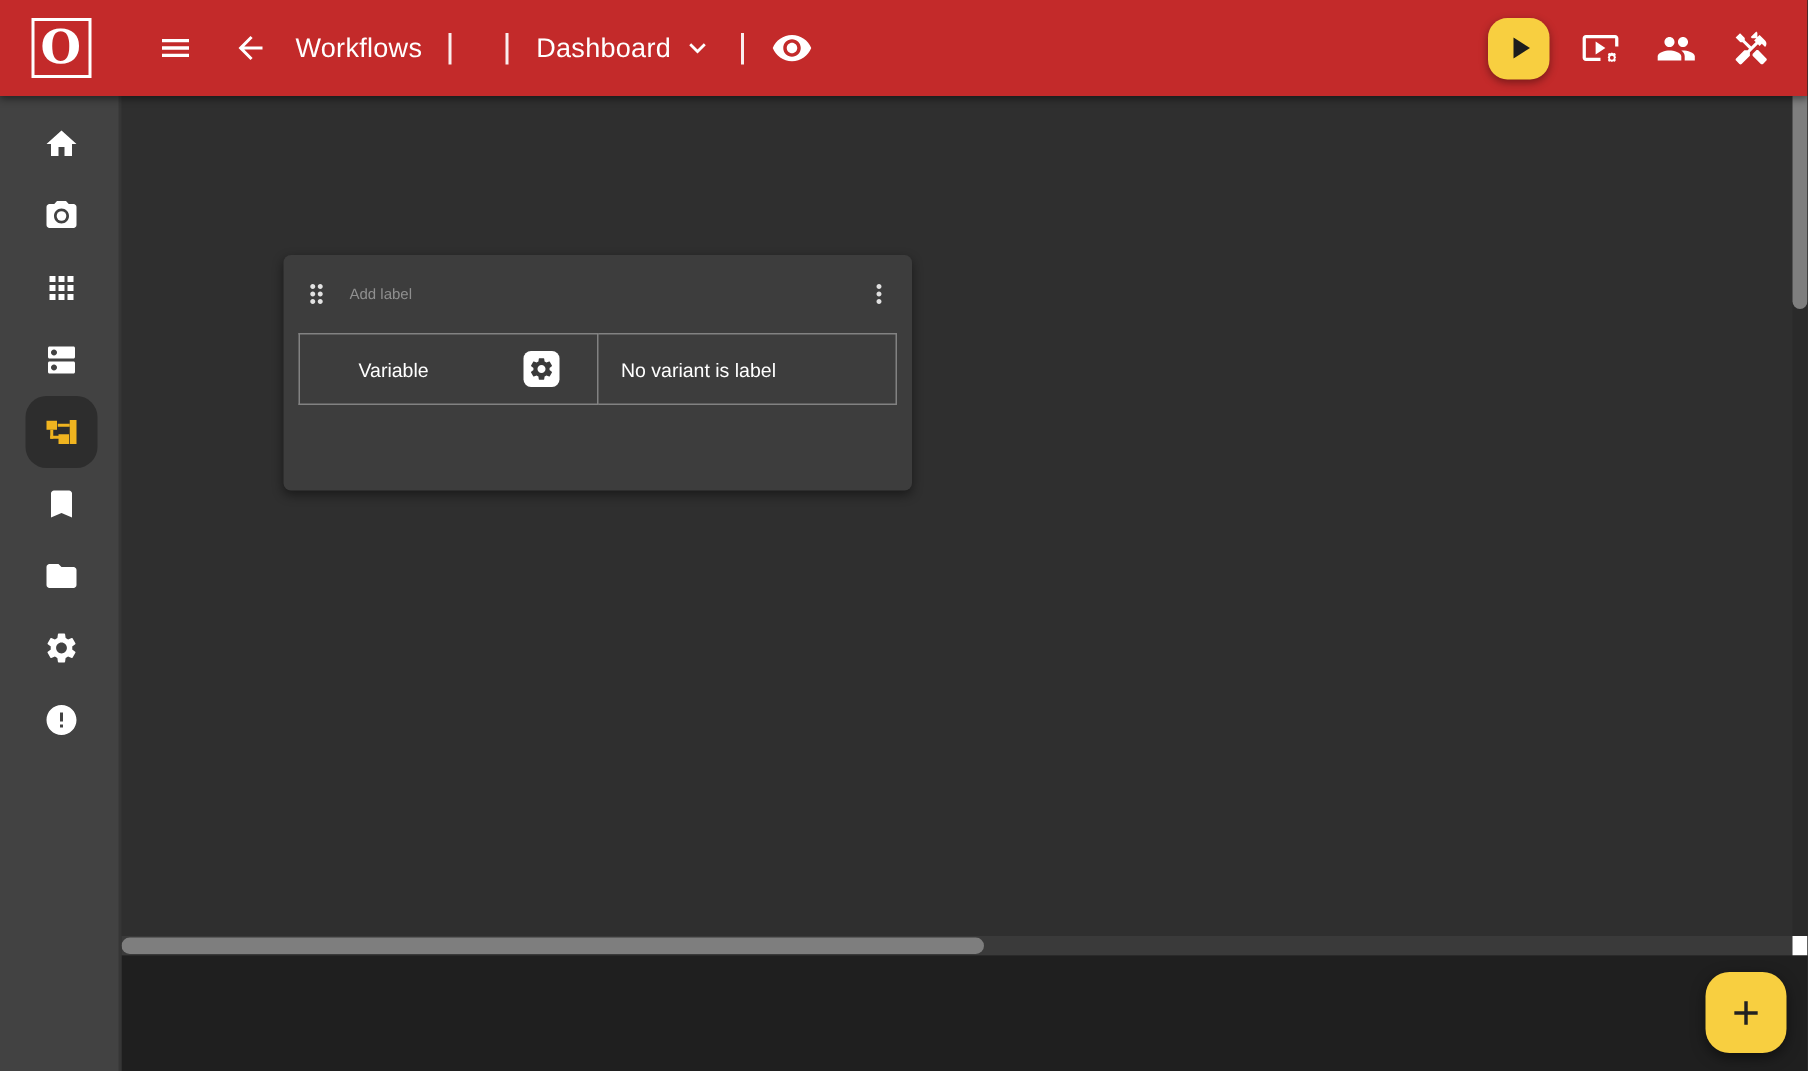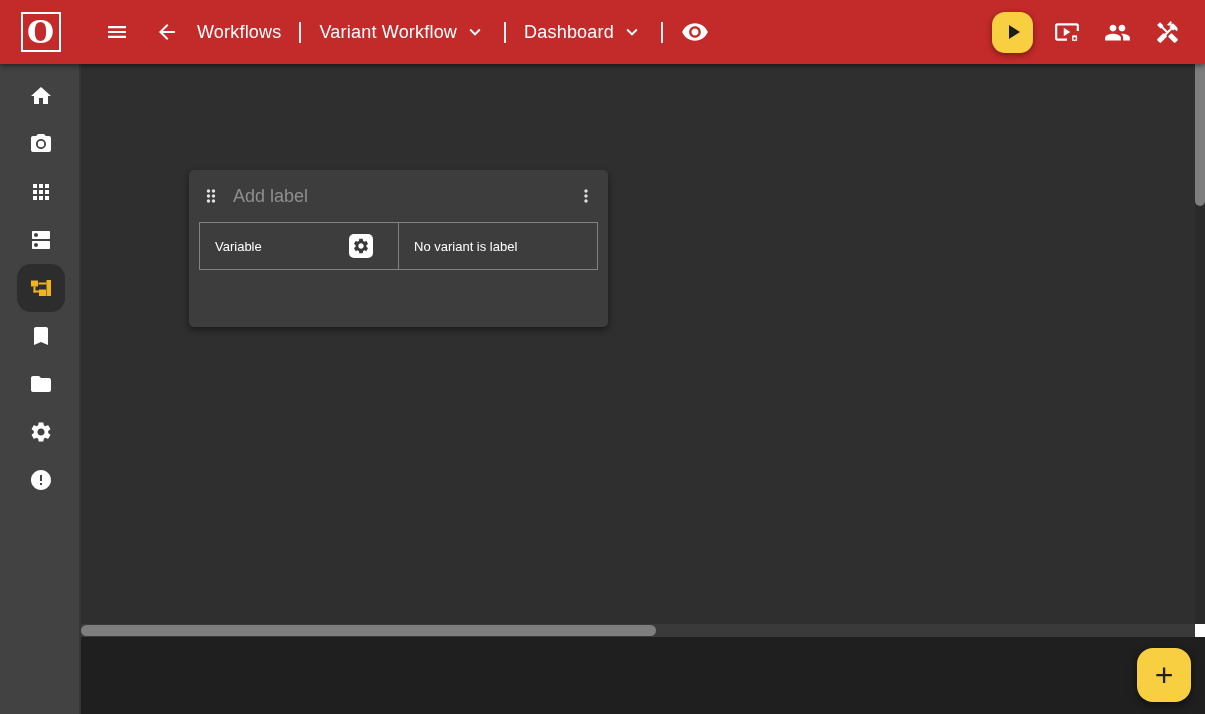--- a/index.html
+++ b/index.html
@@ -47,28 +47,28 @@
   .vbar-thumb{position:absolute; left:0; top:0; width:10px; height:142px; border-radius:0 0 5px 5px; background:var(--scroll-thumb); cursor:grab;}
   .scroll-corner{position:absolute; left:1195px; top:624px; width:10px; height:13px; background:#ffffff;}
   .footer{position:absolute; left:81px; top:637px; width:1124px; height:77px; background:var(--footer-bg);}
 
   
   .widget-card{position:absolute; left:189px; top:170px; width:419px; height:157px; background:var(--card-bg);
                border-radius:5px; box-shadow:0 3px 7px rgba(0,0,0,.45); z-index:3;}
   .card-header{height:52px; display:flex; align-items:center; padding:0 12px 0 12px; color:#e2e2e2;}
   .drag-handle{cursor:grab; display:flex; align-items:center;}
   .label-input{flex:1; margin-left:12px; background:transparent; border:none; outline:none;
-               color:#dcdcdc; font-size:18px; font-family:"Liberation Sans", sans-serif;}
+               color:#dcdcdc; font-size:10px; font-family:"Liberation Sans", sans-serif;}
   .label-input::placeholder{color:#8f8f8f; opacity:1;}
   .kebab-btn{cursor:pointer;}
   .var-table{position:absolute; left:10px; top:52px; width:399px; border-collapse:collapse; table-layout:fixed;}
   .var-table td{border:1px solid var(--table-border); color:#fff; font-size:13px; font-weight:500; padding:0 15px;}
   .var-table tr.hdr td{height:47px;}
   .var-table tr.body td{height:49px; vertical-align:top; padding-top:10px;}
-  .cell-flex{display:flex; align-items:center;}
+  .cell-flex{display:flex; align-items:center;margin-left:24px;}
   .gear-btn{margin-left:auto; margin-right:10px; width:24px; height:24px; border:none; border-radius:5px;
             background:#fff; display:flex; align-items:center; justify-content:center; cursor:pointer; color:#3a3a3a;}
 
   
   .fab{position:absolute; left:1137px; top:648px; width:54px; height:54px; border-radius:16px;
        background:var(--accent-yellow); border:none; cursor:pointer; color:#212121;
        font-size:32px; font-weight:300; line-height:1; display:flex; align-items:center; justify-content:center;
        box-shadow:0 3px 9px rgba(0,0,0,.5); z-index:5; font-family:"Liberation Sans", sans-serif;}
 </style>
 </head>
@@ -91,28 +91,20 @@
     <span class="tb-icon">
       <svg width="24" height="24" viewBox="0 0 24 24" fill="currentColor">
           <path d="M20 11H7.83l5.59-5.59L12 4l-8 8 8 8 1.41-1.41L7.83 13H20v-2z"></path>
         </svg>
     </span>
     <span class="tb-label">Workflows</span>
   </div>
 
   <span class="tb-sep"></span>
 
-  <div class="selector">
-    <span class="tb-label">Variant Workflow</span>
-    <span class="tb-icon">
-      <svg width="22" height="22" viewBox="0 0 24 24" fill="currentColor">
-          <path d="M16.59 8.59 12 13.17 7.41 8.59 6 10l6 6 6-6z"></path>
-        </svg>
-    </span>
-  </div>
 
   <span class="tb-sep"></span>
 
   <div class="selector">
     <span class="tb-label">Dashboard</span>
     <span class="tb-icon">
       <svg width="22" height="22" viewBox="0 0 24 24" fill="currentColor">
           <path d="M16.59 8.59 12 13.17 7.41 8.59 6 10l6 6 6-6z"></path>
         </svg>
     </span>

